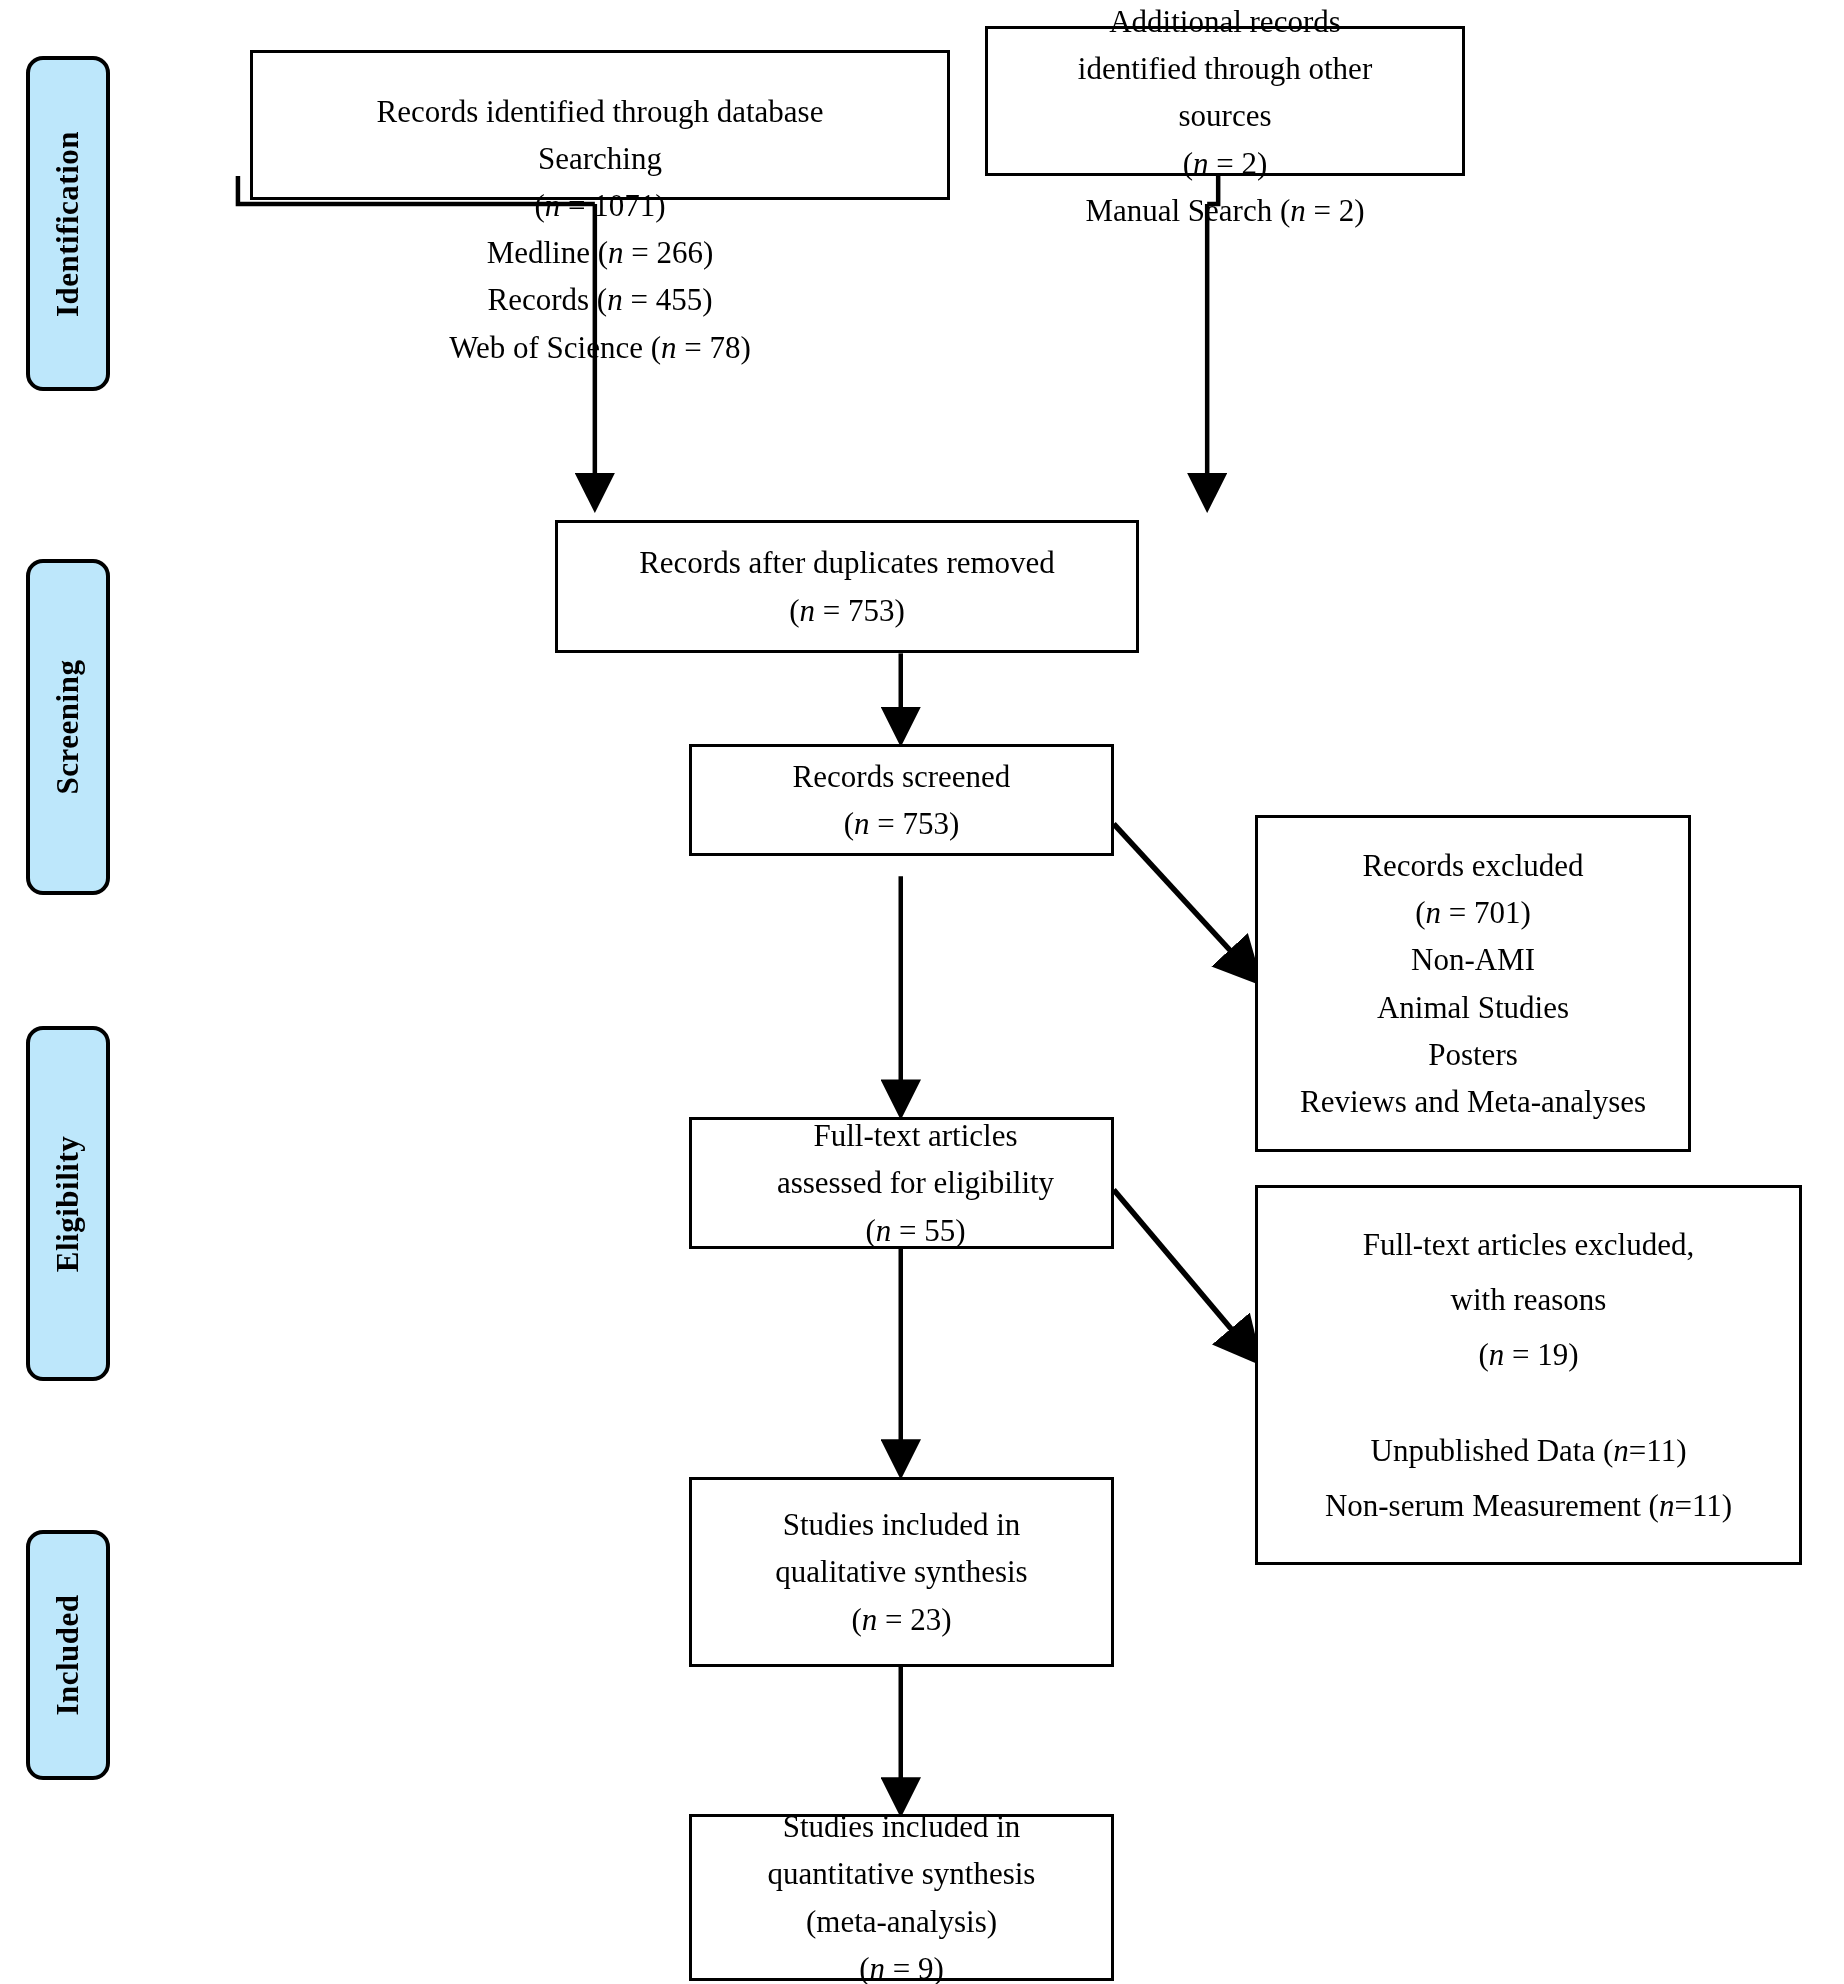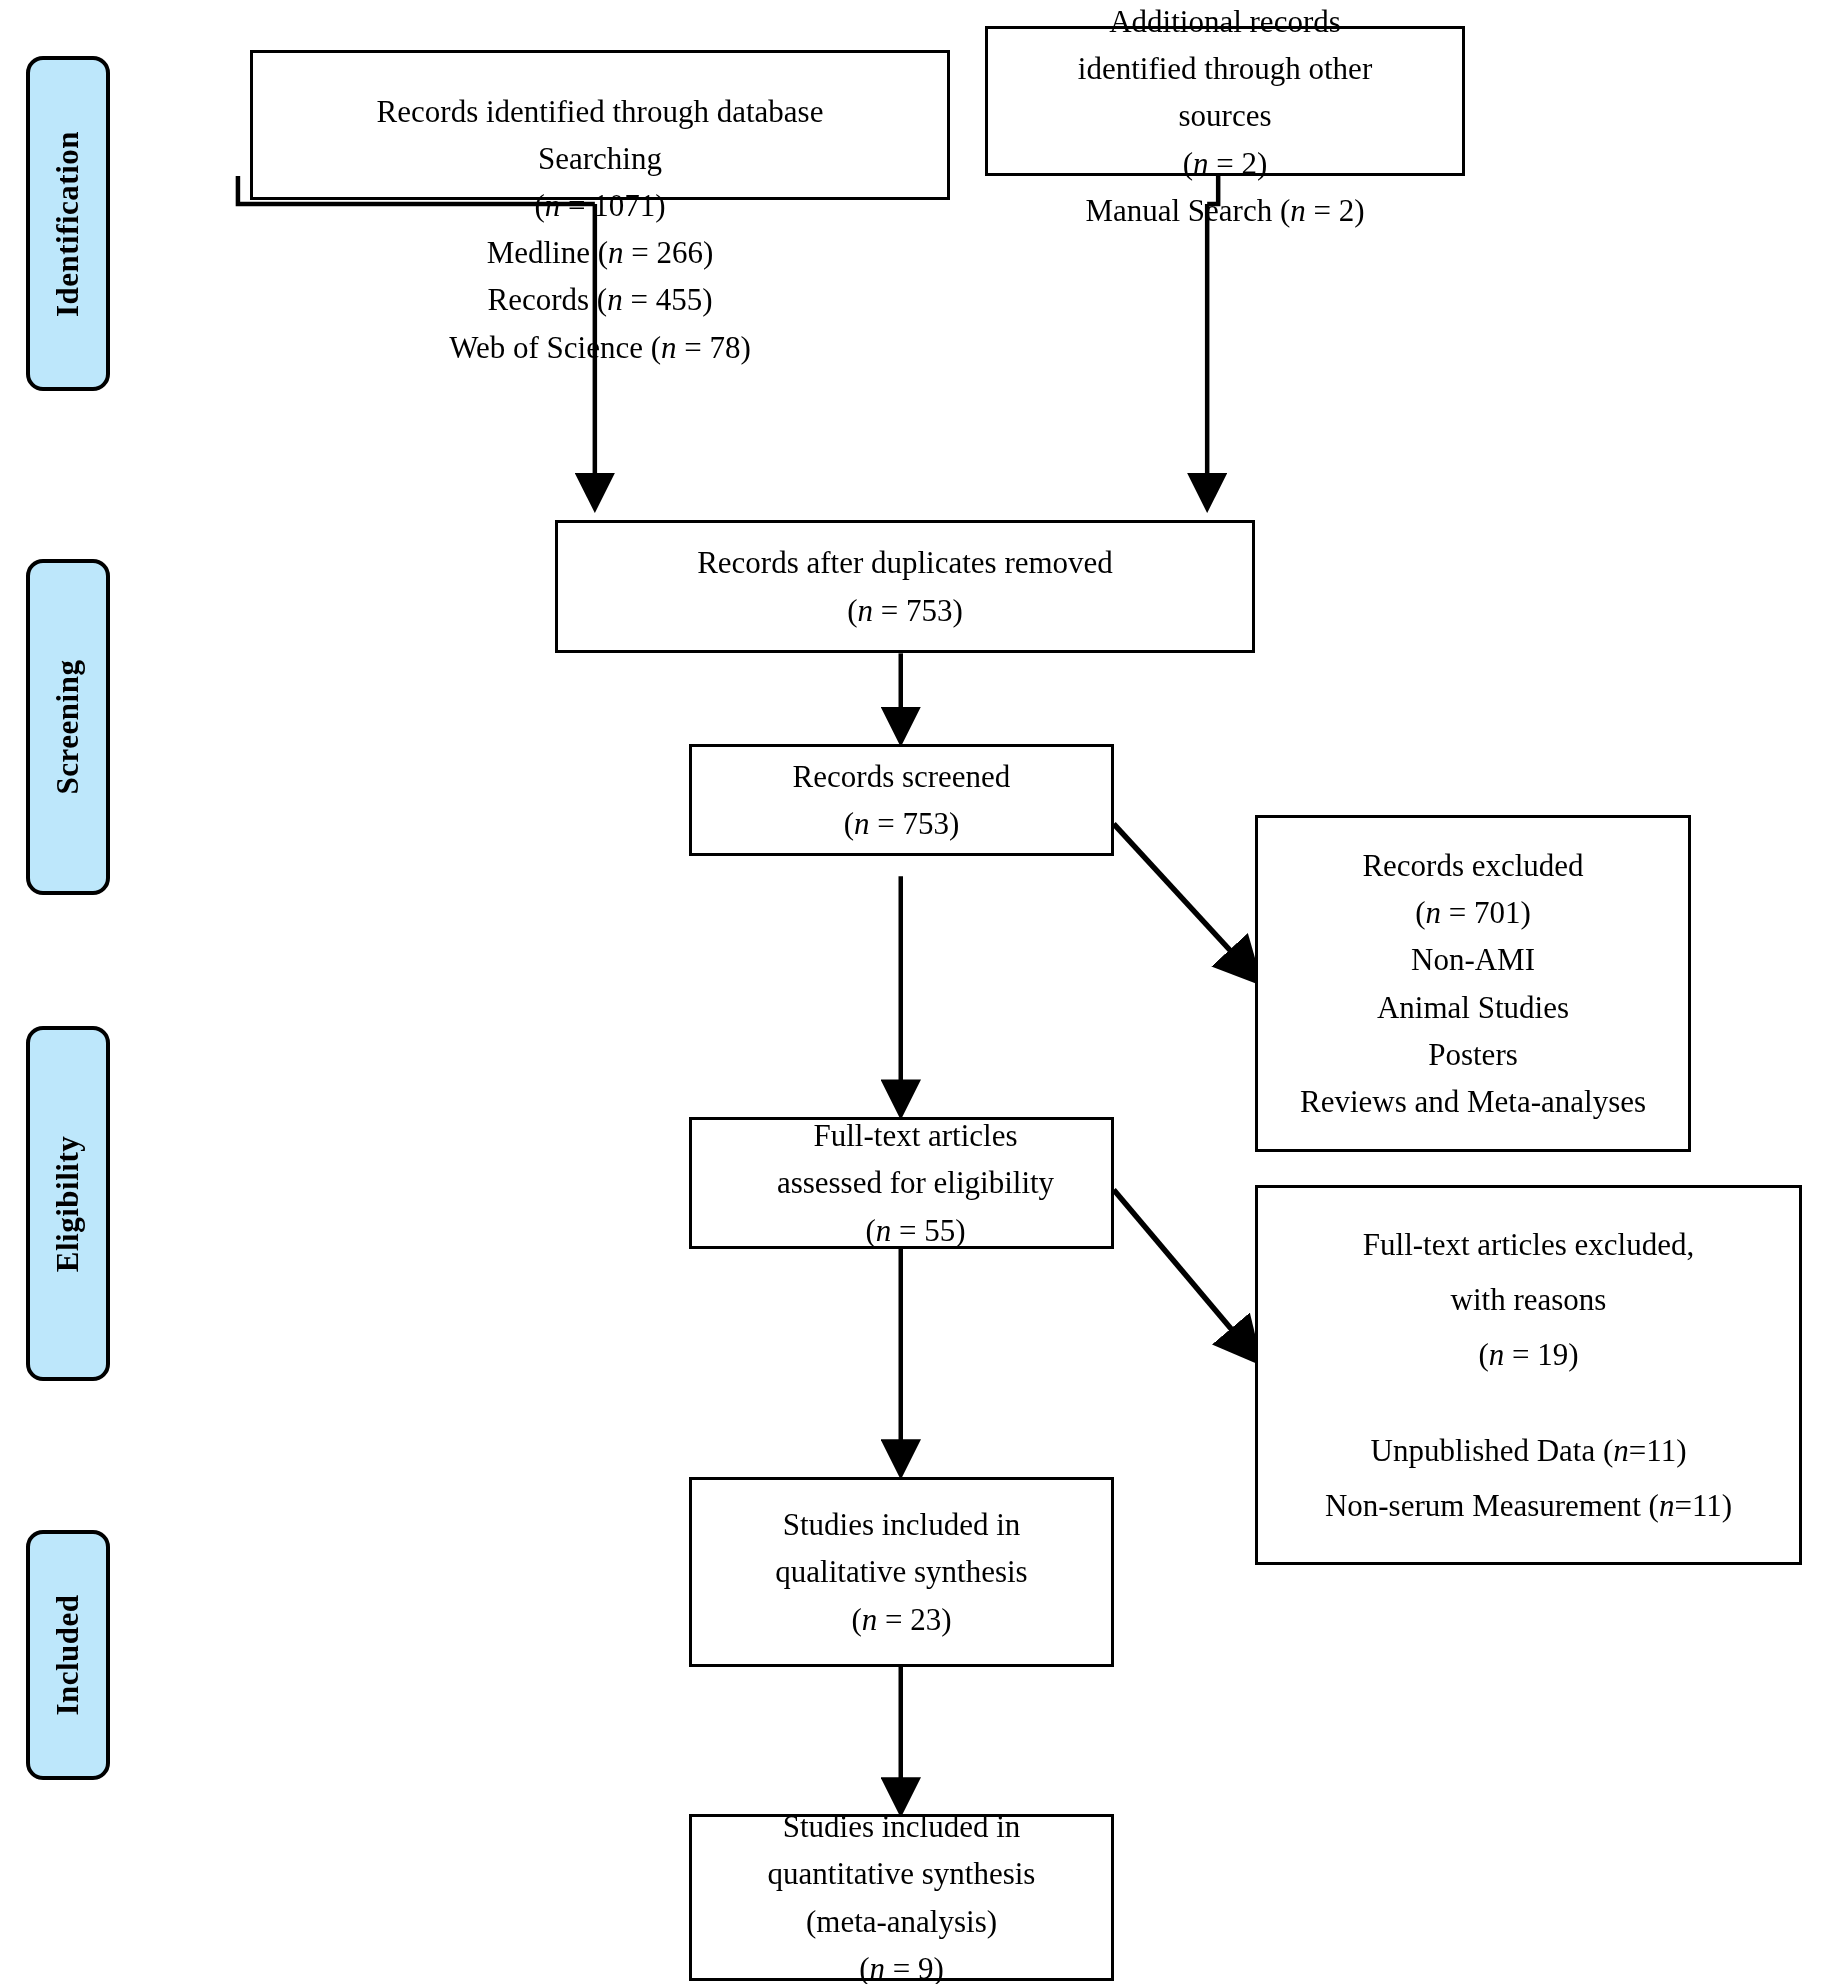--- a/index.html
+++ b/index.html
@@ -143,21 +143,21 @@
   <div class="flow-box" style="left:985px; top:26px; width:480px; height:150px;
               justify-content:center; padding-top:35px;">
     <span class="line">Additional records</span>
     <span class="line">identified through other</span>
     <span class="line">sources</span>
     <span class="line"><span>(</span><span class="ital">n</span><span> = 2)</span></span>
     <span class="gap"></span>
     <span class="line"><span>Manual Search (</span><span class="ital">n</span><span> = 2)</span></span>
   </div>
 
-  <div class="flow-box" style="left:555px; top:520px; width:700px; height:133px;">
+  <div class="flow-box" style="left:555px; top:520px; width:584px; height:133px;">
     <span class="line">Records after duplicates removed</span>
     <span class="line"><span>(</span><span class="ital">n</span><span> = 753)</span></span>
   </div>
 
   <div class="flow-box" style="left:689px; top:744px; width:425px; height:112px;">
     <span class="line">Records screened</span>
     <span class="line"><span>(</span><span class="ital">n</span><span> = 753)</span></span>
   </div>
 
   <div class="flow-box" style="left:1255px; top:815px; width:436px; height:337px;">

